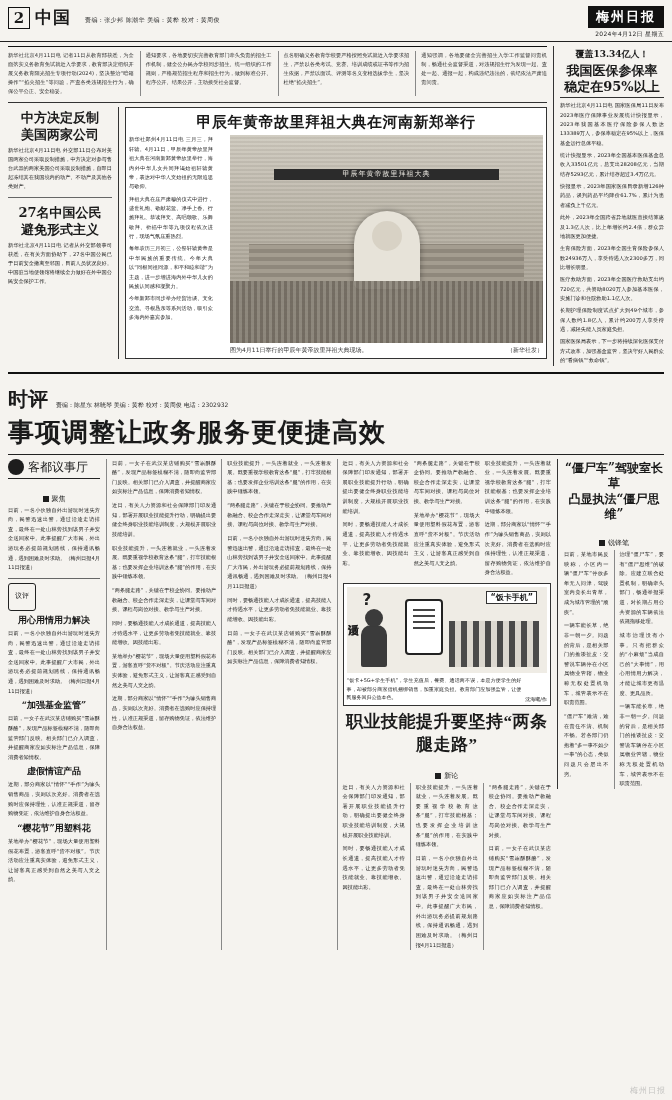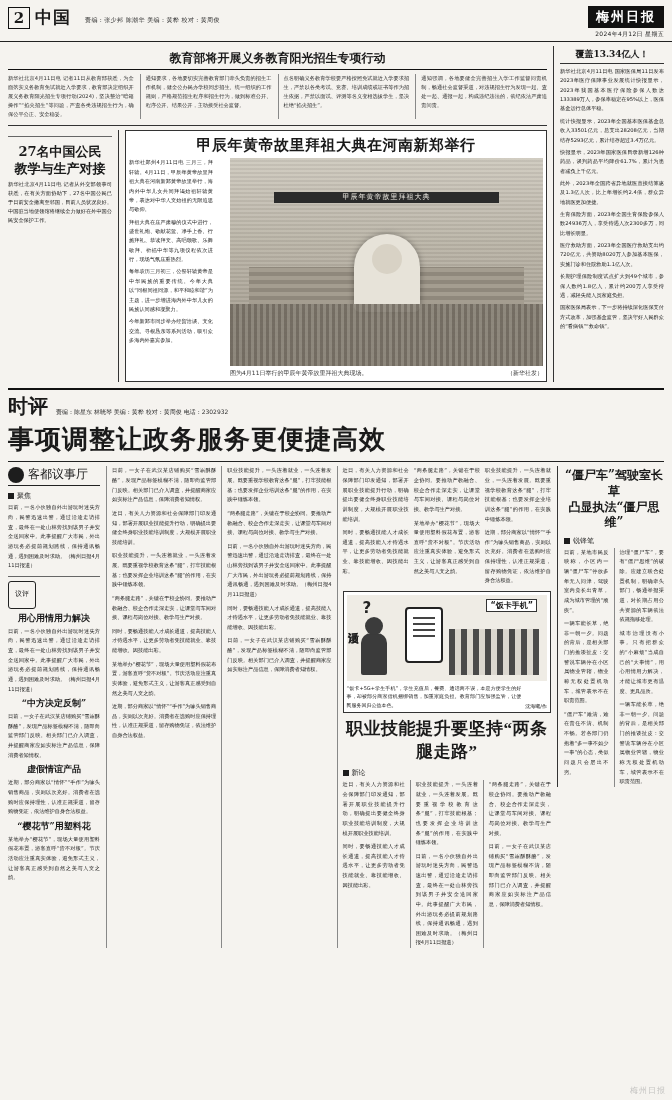--- a/index.html
+++ b/index.html
@@ -50,30 +50,30 @@
   .photo .banner{position:absolute;top:16%;left:14%;width:72%;height:11px;background:#2b2b2b;color:#f0ede6;font-size:7px;display:flex;align-items:center;justify-content:center;letter-spacing:1px;}
   .photo .statue{position:absolute;left:50%;transform:translateX(-50%);bottom:26%;width:66px;height:78px;background:#e7e3d9;border-radius:34px 34px 6px 6px;box-shadow:0 0 6px rgba(0,0,0,.35);}
   .photo .statue:after{content:"";position:absolute;left:50%;top:10px;transform:translateX(-50%);width:30px;height:30px;border-radius:50%;background:#d8d2c5;}
   .photo .crowd{position:absolute;left:0;right:0;bottom:0;height:30%;
      background:repeating-linear-gradient(90deg,#6e675d 0 3px,#8b857a 3px 6px);opacity:.9;}
   .photo .terrace{position:absolute;left:6%;right:6%;bottom:30%;height:18%;
      background:repeating-linear-gradient(0deg,#a49d90 0 4px,#8f887c 4px 8px);}
   .photo-cap{font-size:6px;color:#333;margin-top:3px;display:flex;justify-content:space-between;}
 
   
-  .sec2head{display:flex;align-items:flex-end;gap:8px;padding:3px 8px 0;}
+  .sec2head{display:flex;align-items:flex-end;gap:8px;padding:12px 8px 0;}
   .sec2title{font-size:20px;font-weight:bold;font-family:"DejaVu Serif","Liberation Serif",serif;}
   .sec2credit{font-size:6px;color:#333;padding-bottom:3px;}
   .big-head{font-size:26px;font-weight:bold;text-align:left;font-family:"DejaVu Serif","Liberation Serif",serif;letter-spacing:1px;margin:2px 0 4px 0;}
 
   .kedu{display:flex;align-items:center;gap:4px;border-bottom:1px solid #222;padding-bottom:2px;margin-bottom:3px;}
   .kedu .disk{width:16px;height:16px;border-radius:50%;background:#1d1d1d;}
   .kedu .t{font-size:12px;font-weight:normal;font-family:"DejaVu Serif","Liberation Serif",serif;}
 
-  .tagbar{display:flex;align-items:center;gap:3px;font-size:7px;color:#222;margin:5px 0 2px;}
+  .tagbar{display:flex;align-items:center;gap:3px;font-size:7px;color:#222;margin:15px 0 2px;justify-content:center;}
   .tagbar .sq{width:6px;height:6px;background:#1d1d1d;}
 
   .minihead{font-size:9px;font-weight:bold;text-align:center;font-family:"DejaVu Serif","Liberation Serif",serif;margin:3px 0 2px;}
   .wei-badge{width:26px;height:26px;border:1px solid #222;border-radius:3px;font-size:7px;display:flex;align-items:center;justify-content:center;flex-direction:column;line-height:1;}
 
   
   .cartoon{border:1px solid #333;background:#fff;padding:3px;}
   .cartoon-inner{position:relative;height:86px;background:#efece5;overflow:hidden;}
   .c-person{position:absolute;left:14px;bottom:6px;width:26px;height:42px;background:#3b3b3b;border-radius:10px 10px 2px 2px;}
   .c-person:after{content:"";position:absolute;left:50%;top:-16px;transform:translateX(-50%);width:18px;height:18px;border-radius:50%;background:#3b3b3b;}
@@ -103,43 +103,47 @@
     <div class="credits">责编：张少邦    陈潮华    美编：黄桦    校对：黄周俊</div>
     <div class="paper-brand">
       <div class="brand-box">梅州日报</div>
       <div class="brand-date">2024年4月12日   星期五</div>
     </div>
   </div>
 
   <div class="top">
 
     <div class="top-main">
-      <div class="kicker">教育部将开展义务教育阳光招生专项行动</div>
       <div class="subrule"></div>
 
       <div class="cols4">
         <div class="c">
           <div style="font-size:5.2px;line-height:1.75;text-align:justify;color:#2a2a2a">新华社北京4月11日电 记者11日从教育部获悉，为全面落实义务教育免试就近入学要求，教育部决定组织开展义务教育阳光招生专项行动(2024)，坚决整治“暗箱操作”“掐尖招生”等问题，严查各类违规招生行为，确保公平公正、安全稳妥。</div>
         </div>
         <div class="c colrule" style="padding-left:5px">
           <div style="font-size:5.2px;line-height:1.75;text-align:justify;color:#2a2a2a">通知要求，各地要切实完善教育部门牵头负责的招生工作机制，健全公办民办学校同步招生、统一组织的工作规则，严格规范招生程序和招生行为，做到标准公开、程序公开、结果公开，主动接受社会监督。</div>
         </div>
         <div class="c colrule" style="padding-left:5px">
           <div style="font-size:5.2px;line-height:1.75;text-align:justify;color:#2a2a2a">点名明确义务教育学校要严格按照免试就近入学要求招生，严禁以各类考试、竞赛、培训成绩或证书等作为招生依据，严禁以面试、评测等名义变相选拔学生，坚决杜绝“掐尖招生”。</div>
         </div>
         <div class="c colrule" style="padding-left:5px">
           <div style="font-size:5.2px;line-height:1.75;text-align:justify;color:#2a2a2a">通知强调，各地要健全完善招生入学工作监督问责机制，畅通社会监督渠道，对违规招生行为发现一起、查处一起、通报一起，构成违纪违法的，依纪依法严肃追责问责。</div>
         </div>
       </div>
 
       <div style="display:flex;margin-top:6px;border-top:1px solid #333;padding-top:4px;">
         <div style="width:104px;flex:0 0 104px;padding-right:6px;border-right:1px solid #333;">
+          <div class="lstory">
+            <h2 style="white-space:pre-line">中方决定反制
+美国两家公司</h2>
+            <div style="font-size:5.2px;line-height:1.75;text-align:justify">新华社北京4月11日电 外交部11日公布对美国两家公司采取反制措施，中方决定对参与售台武器的两家美国公司采取反制措施，自即日起冻结其在我国境内的动产、不动产及其他各类财产。</div>
+          </div>
           <div class="lstory" style="margin-top:6px;border-top:.5px solid #666;padding-top:4px">
             <h2 style="white-space:pre-line">27名中国公民
-教学与生产对接</h2>
+避免形式主义</h2>
             <div style="font-size:5.2px;line-height:1.75;text-align:justify">新华社北京4月11日电 记者从外交部领事司获悉，在有关方面协助下，27名中国公民已于日前安全撤离至邻国，目前人员状况良好。中国驻当地使领馆将继续全力做好在外中国公民安全保护工作。</div>
           </div>
         </div>
 
         <div style="flex:1;padding-left:6px;">
           <div class="photo-box">
             <div class="photo-title">甲辰年黄帝故里拜祖大典在河南新郑举行</div>
             <div style="display:flex;gap:17px;">
               <div style="width:84px;flex:0 0 84px;">
                 <div style="font-size:5.2px;line-height:1.8;text-align:justify">新华社郑州4月11日电 三月三，拜轩辕。4月11日，甲辰年黄帝故里拜祖大典在河南新郑黄帝故里举行，海内外中华儿女共同拜谒始祖轩辕黄帝，表达对中华人文始祖的无限追思与敬仰。</div>
@@ -161,20 +165,22 @@
                 </div>
               </div>
             </div>
           </div>
         </div>
       </div>
     </div>
 
     <div class="rail">
       <h3>覆盖13.34亿人！</h3>
+      <h2 style="white-space:pre-line">我国医保参保率
+稳定在95%以上</h2>
       <div style="border-top:1px solid #333;padding-top:3px">
         <div style="font-size:5.2px;line-height:1.8;text-align:justify">新华社北京4月11日电 国家医保局11日发布2023年医疗保障事业发展统计快报显示，2023年我国基本医疗保险参保人数达133389万人，参保率稳定在95%以上，医保基金运行总体平稳。</div>
         <div style="font-size:5.2px;line-height:1.8;text-align:justify;margin-top:3px">统计快报显示，2023年全国基本医保基金总收入33501亿元，总支出28208亿元，当期结存5293亿元，累计结存超过3.4万亿元。</div>
         <div style="font-size:5.2px;line-height:1.8;text-align:justify;margin-top:3px">快报显示，2023年国家医保目录新增126种药品，谈判药品平均降价61.7%，累计为患者减负上千亿元。</div>
         <div style="font-size:5.2px;line-height:1.8;text-align:justify;margin-top:3px">此外，2023年全国跨省异地就医直接结算惠及1.3亿人次，比上年增长约2.4倍，群众异地就医更加便捷。</div>
         <div style="font-size:5.2px;line-height:1.8;text-align:justify;margin-top:3px">生育保险方面，2023年全国生育保险参保人数24936万人，享受待遇人次2300多万，同比增长明显。</div>
         <div style="font-size:5.2px;line-height:1.8;text-align:justify;margin-top:3px">医疗救助方面，2023年全国医疗救助支出约720亿元，共资助8020万人参加基本医保，实施门诊和住院救助1.1亿人次。</div>
         <div style="font-size:5.2px;line-height:1.8;text-align:justify;margin-top:3px">长期护理保险制度试点扩大到49个城市，参保人数约1.8亿人，累计约200万人享受待遇，减轻失能人员家庭负担。</div>
         <div style="font-size:5.2px;line-height:1.8;text-align:justify;margin-top:3px">国家医保局表示，下一步将持续深化医保支付方式改革，加强基金监管，坚决守好人民群众的“看病钱”“救命钱”。</div>
       </div>
@@ -205,21 +211,21 @@
         </div>
         <div style="font-size:5.2px;line-height:1.85;text-align:justify">日前，一名小伙独自外出游玩时迷失方向，民警迅速出警，通过沿途走访排查，最终在一处山林旁找到该男子并安全送回家中。此事提醒广大市民，外出游玩务必提前规划路线，保持通讯畅通，遇到困难及时求助。（梅州日报4月11日报道）</div>
 
         <div style="display:flex;align-items:center;gap:4px;margin:5px 0 3px;border-top:.5px solid #666;padding-top:4px">
           <div class="wei-badge">议评</div>
         </div>
 
         <div class="minihead">用心用情用力解决</div>
         <div style="font-size:5.2px;line-height:1.85;text-align:justify">日前，一名小伙独自外出游玩时迷失方向，民警迅速出警，通过沿途走访排查，最终在一处山林旁找到该男子并安全送回家中。此事提醒广大市民，外出游玩务必提前规划路线，保持通讯畅通，遇到困难及时求助。（梅州日报4月11日报道）</div>
 
-        <div class="minihead">“中方决定反制”</div>
+        <div class="minihead">“加强基金监管”</div>
         <div style="font-size:5.2px;line-height:1.85;text-align:justify">日前，一女子在武汉某店铺购买“雪霜酥酥酪”，发现产品标签模糊不清，随即向监管部门反映。相关部门已介入调查，并提醒商家应如实标注产品信息，保障消费者知情权。</div>
 
         <div class="minihead">虚假情谊产品</div>
         <div style="font-size:5.2px;line-height:1.85;text-align:justify">近期，部分商家以“情怀”“手作”为噱头销售商品，实则以次充好。消费者在选购时应保持理性，认准正规渠道，留存购物凭证，依法维护自身合法权益。</div>
 
         <div class="minihead">“樱花节”用塑料花</div>
         <div style="font-size:5.2px;line-height:1.85;text-align:justify">某地举办“樱花节”，现场大量使用塑料假花布置，游客直呼“货不对板”。节庆活动应注重真实体验，避免形式主义，让游客真正感受到自然之美与人文之韵。</div>
       </div>
 
       <div style="flex:1;display:flex;gap:5px;">

